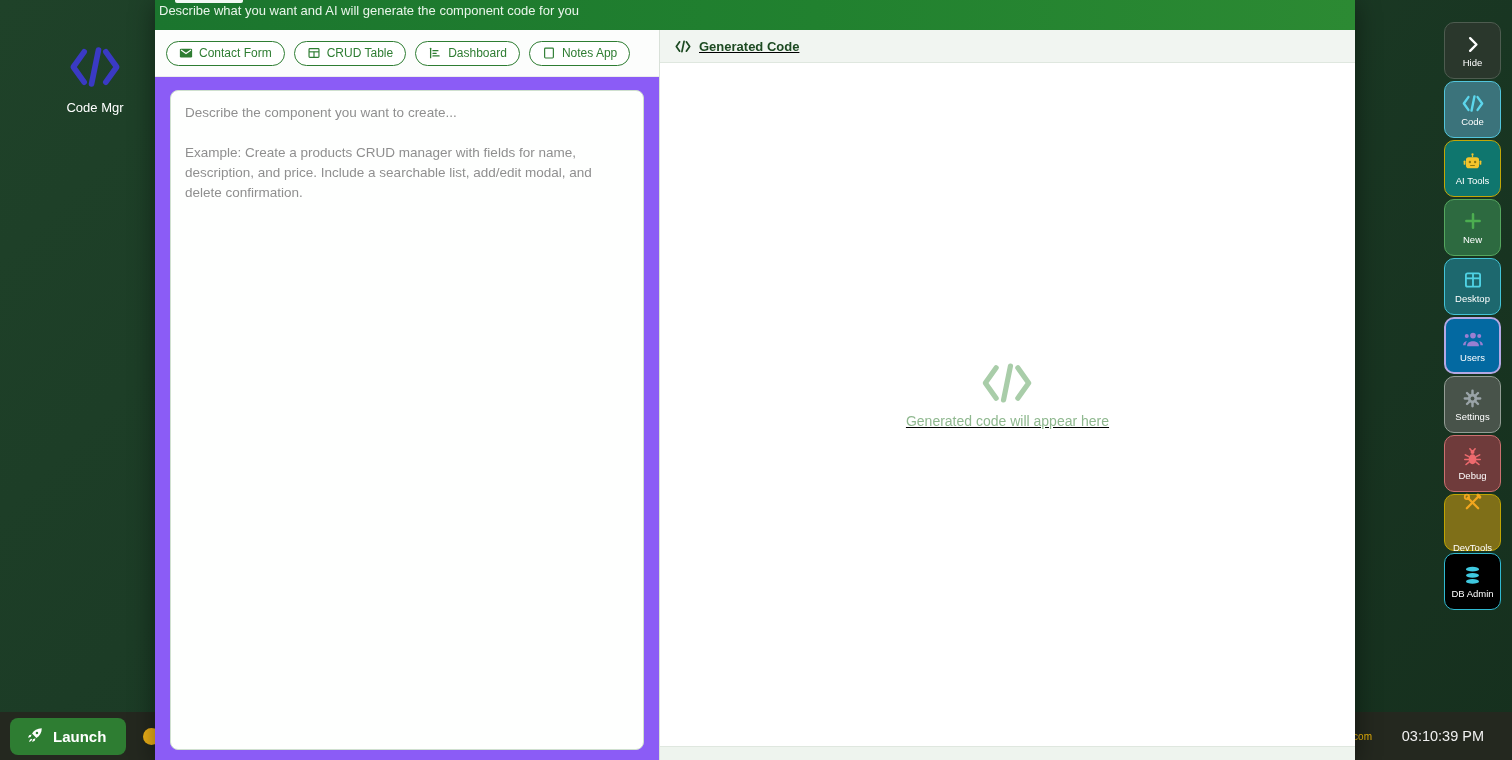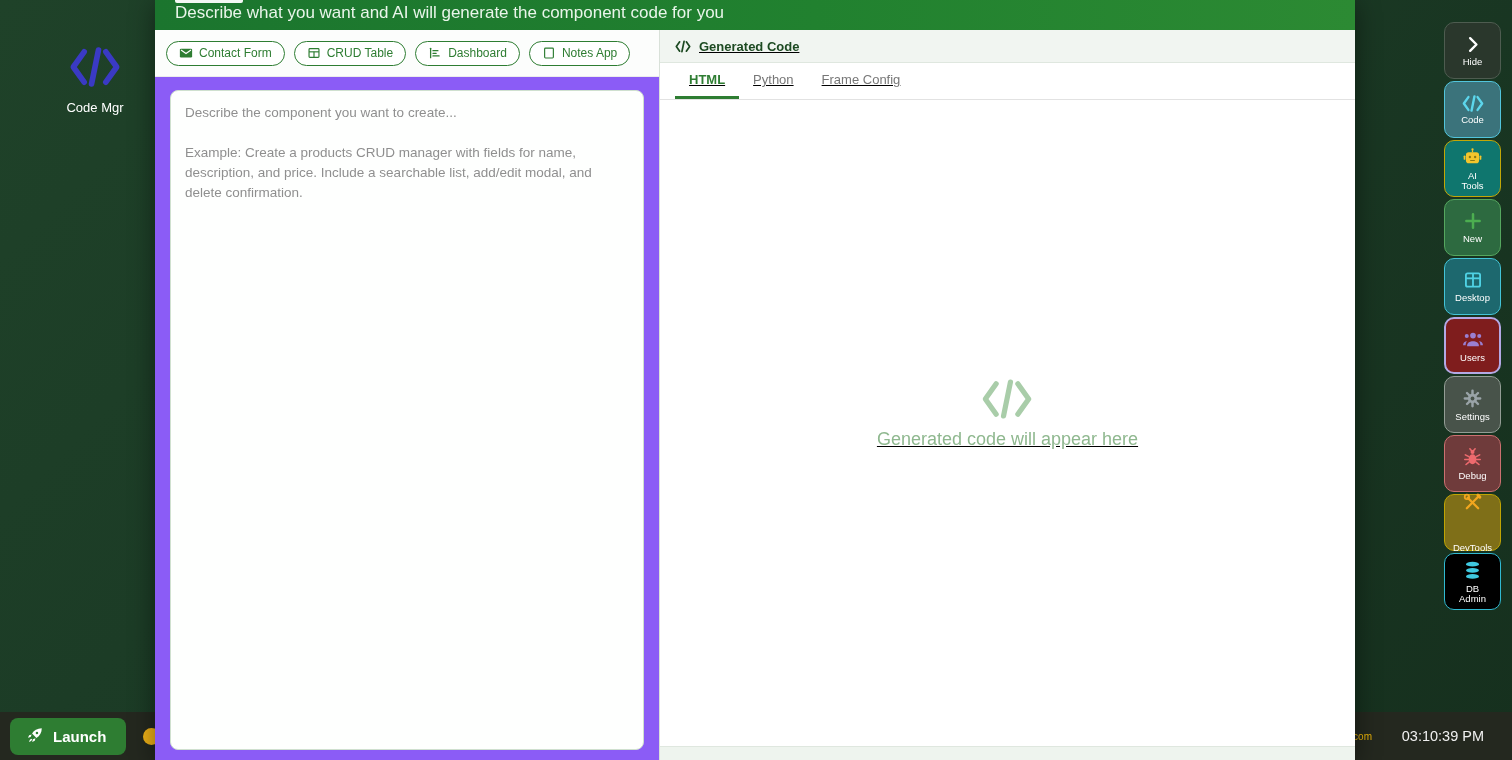--- a/index.html
+++ b/index.html
@@ -31,22 +31,22 @@
     display:flex; align-items:center; color:#f0f0f0; font-size:14.5px; }
 
   
   .window { position:absolute; left:155px; top:0; width:1200px; height:760px;
     background:#ffffff; z-index:3; box-shadow:0 4px 24px rgba(0,0,0,.45);
     display:flex; flex-direction:column; }
   .banner { height:30px; flex:0 0 30px; position:relative;
     background:linear-gradient(90deg,#1b752e 0%,#21812f 55%,#2c8a33 100%); }
   .banner .clipped-title { position:absolute; left:20px; top:0; width:68px;
     height:3px; background:rgba(255,255,255,.95); border-radius:0 0 2px 2px; }
-  .banner .subtitle { position:absolute; left:20px; top:3px; color:#e9f5ea;
-    font-size:17px; }
+  .banner .subtitle { position:absolute; left:4px; top:3px; color:#e9f5ea;
+    font-size:13px; }
 
   .panes { flex:1; display:flex; min-height:0; }
   .pane-left { width:505px; flex:0 0 505px; border-right:1px solid #d9e1d9;
     display:flex; flex-direction:column; min-height:0; }
   .pane-right { flex:1; display:flex; flex-direction:column; min-height:0;text-decoration:underline; }
 
   .section-header { height:33px; flex:0 0 33px; background:#f1f5f1;
     border-bottom:1px solid #dfe7df; display:flex; align-items:center;
     gap:8px; padding:0 15px; font-size:13px; font-weight:bold; color:#1d4a22; }
   .section-header svg { flex:0 0 auto; }
@@ -74,32 +74,32 @@
     background:none; border-top:none; border-left:none; border-right:none;
     font-family:"Liberation Sans", sans-serif; }
   .tab.active { color:#2e7d32; font-weight:bold;
     border-bottom:3px solid #2e7d32; }
 
   .code-area { flex:1; background:#ffffff; display:flex;
     align-items:center; justify-content:center; min-height:0; }
   .empty-state { display:flex; flex-direction:column; align-items:center;
     gap:10px; margin-top:-18px; }
   .empty-state .glyph { width:52px; height:40px; color:#a9cda9; }
-  .empty-state .msg { color:#8fb88f; font-size:18px; }
+  .empty-state .msg { color:#8fb88f; font-size:14px; }
 
   .pane-footer { height:14px; flex:0 0 14px; background:#eef4ee;
     border-top:1px solid #dfe7df; }
 
   
   .sidebar { position:absolute; right:11px; top:22px; display:flex;
     flex-direction:column; gap:2px; z-index:4; }
   .sb-item { width:57px; height:57px; border-radius:10px;
     border:1px solid transparent; display:flex; flex-direction:column;
     align-items:center; justify-content:center; gap:3px; cursor:pointer;
-    background:#333; padding:16px; font-family:"Liberation Sans", sans-serif; }
+    background:#333; padding:1px; font-family:"Liberation Sans", sans-serif; }
   .sb-icon { height:22px; display:flex; align-items:center;
     justify-content:center; }
   .sb-label { color:#ffffff; font-size:9.5px; line-height:10px; }
 </style>
 </head>
 <body>
 
 <div class="desktop-icon">
   <span class="glyph" id="code-mgr-glyph" style="color: rgb(58, 58, 196);">
     <svg viewBox="0 0 24 18" width="52" height="42" fill="none" stroke="currentColor" stroke-width="2.6" stroke-linecap="round" stroke-linejoin="round">
@@ -182,31 +182,20 @@
     <div class="pane-right">
       <div class="section-header">
         <svg viewBox="0 0 24 18" width="16" height="13" fill="none" stroke="#1d4a22" stroke-width="2.6" stroke-linecap="round" stroke-linejoin="round">
           <path d="M7 2 L2 9 L7 16"></path>
             <path d="M17 2 L22 9 L17 16"></path>
             <line x1="13.6" y1="1.2" x2="10.4" y2="16.8"></line>
         </svg>
         <span>Generated Code</span>
       </div>
 
-      <div class="tabbar">
-        <button class="tab active">
-            <span>HTML</span>
-          </button>
-        <button class="tab">
-            <span>Python</span>
-          </button>
-        <button class="tab">
-            <span>Frame Config</span>
-          </button>
-      </div>
 
       <div class="code-area">
         <div class="empty-state">
           <span class="glyph">
             <svg viewBox="0 0 24 18" width="52" height="40" fill="none" stroke="currentColor" stroke-width="2.4" stroke-linecap="round" stroke-linejoin="round">
               <path d="M7 2 L2 9 L7 16"></path>
                 <path d="M17 2 L22 9 L17 16"></path>
                 <line x1="13.6" y1="1.2" x2="10.4" y2="16.8"></line>
             </svg>
           </span>
@@ -270,21 +259,21 @@
     <span class="sb-icon" style="color: rgb(79, 210, 228);">
       <svg viewBox="0 0 24 24" width="20" height="20" fill="none" stroke="currentColor" stroke-width="2.2">
         <rect x="3.5" y="4" width="17" height="16" rx="2"></rect>
         <line x1="3.5" y1="10" x2="20.5" y2="10"></line>
           <line x1="12" y1="4" x2="12" y2="20"></line>
       </svg>
     </span>
     <span class="sb-label">Desktop</span>
   </button>
 
-  <button class="sb-item" style="background: #7f1d1d; border-color: rgb(180, 168, 228); border-width: 2px;">
+  <button class="sb-item" style="background: #0369a1; border-color: rgb(180, 168, 228); border-width: 2px;">
     <span class="sb-icon" style="color: rgb(154, 127, 209);">
       <svg viewBox="0 0 24 24" width="22" height="22" fill="currentColor">
         <circle cx="12" cy="8.3" r="3.1"></circle>
         <path d="M5.6 19.2c0-3 3-4.7 6.4-4.7s6.4 1.7 6.4 4.7v.6H5.6v-.6z"></path>
         <circle cx="5.2" cy="8.8" r="2.2"></circle>
         <path d="M1.2 18.3c0-2.3 1.9-3.7 4.2-3.9-.9 1-1.4 2.2-1.4 3.6v.8H1.2v-.5z"></path>
         <circle cx="18.8" cy="8.8" r="2.2"></circle>
         <path d="M22.8 18.3c0-2.3-1.9-3.7-4.2-3.9.9 1 1.4 2.2 1.4 3.6v.8h2.8v-.5z"></path>
       </svg>
     </span>

